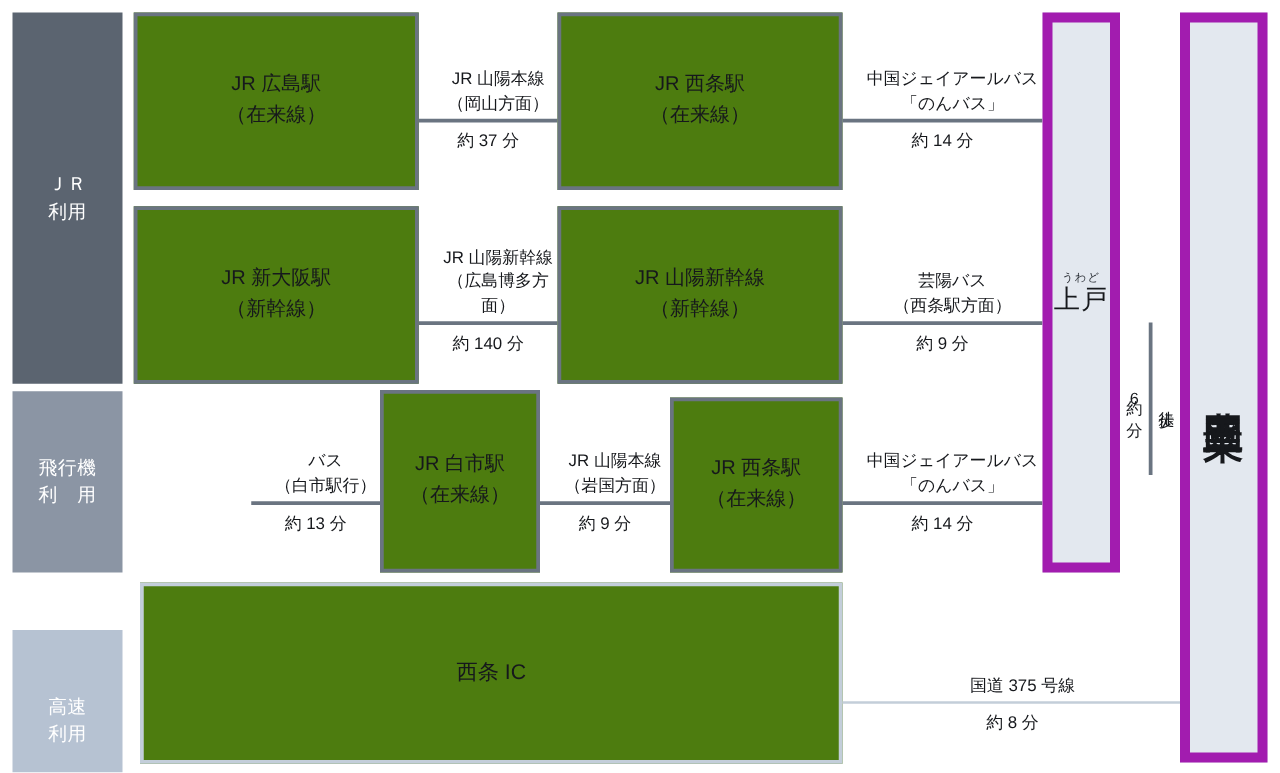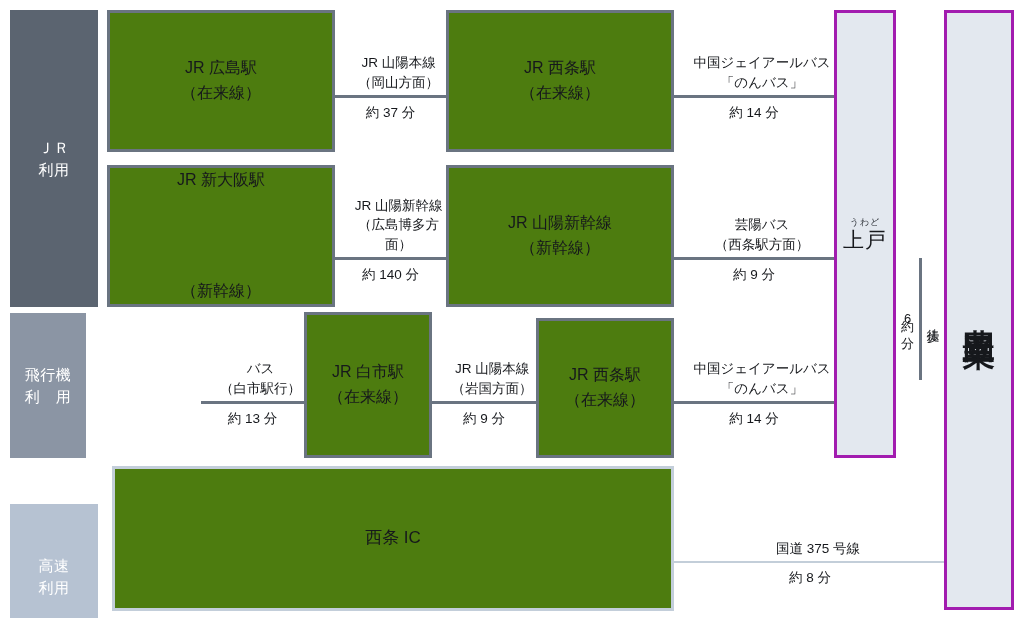--- a/index.html
+++ b/index.html
@@ -56,21 +56,21 @@
   .node.ic{
     border:2px solid #c2ced e;
     border-color:#c3ceda;
     font-size:17px;
   }
 
   
   .vbox{
     position:absolute;
     background:#e3e8ef;
-    border:3px solid #a21caf;
+    border:8px solid #a21caf;
     box-sizing:border-box;
     display:flex;
     align-items:center;
     justify-content:center;
   }
   .vtext{
     writing-mode:vertical-rl;
     text-orientation:upright;
     font-size:17px;
     line-height:1.2;
@@ -170,21 +170,21 @@
   }
 </style>
 </head>
 <body>
 
 <div id="stage">
 
   <div class="mode jr" style="left:10px;  top:10px;  width:88px;  height:297px;">ＪＲ
 利用</div>
 
-  <div class="mode air" style="left:10px;  top:313px; width:76px;  height:145px;">飛行機
+  <div class="mode air" style="left:10px;  top:313px; width:88px;  height:145px;">飛行機
 利　用</div>
 
   <div class="mode hwy" style="left:10px;  top:464px; width:88px;  height:146px;margin-top:40px;">高速
 利用</div>
 
   <div class="node" style="left:107px; top:10px; width:228px; height:142px;">
     <div class="ln1">JR 広島駅</div>
     <div class="ln2">（在来線）</div>
   </div>
 
@@ -200,21 +200,21 @@
     <div class="ln2">（在来線）</div>
   </div>
 
   <div class="conn" style="left:674px; top:28px; width:160px; height:95px;">
     <div class="top flexend">中国ジェイアールバス
 「のんバス」</div>
     <div class="line"></div>
     <div class="bot">約 14 分</div>
   </div>
 
-  <div class="node" style="left:107px; top:165px; width:228px; height:142px;justify-content:space-between;">
+  <div class="node" style="left:107px; top:165px; width:228px; height:142px;">
     <div class="ln1">JR 新大阪駅</div>
     <div class="ln2">（新幹線）</div>
   </div>
 
   <div class="conn" style="left:335px; top:190px; width:111px; height:95px;">
     <div class="top flexend">JR 山陽新幹線
 （広島博多方面）</div>
     <div class="line"></div>
     <div class="bot">約 140 分</div>
   </div>

